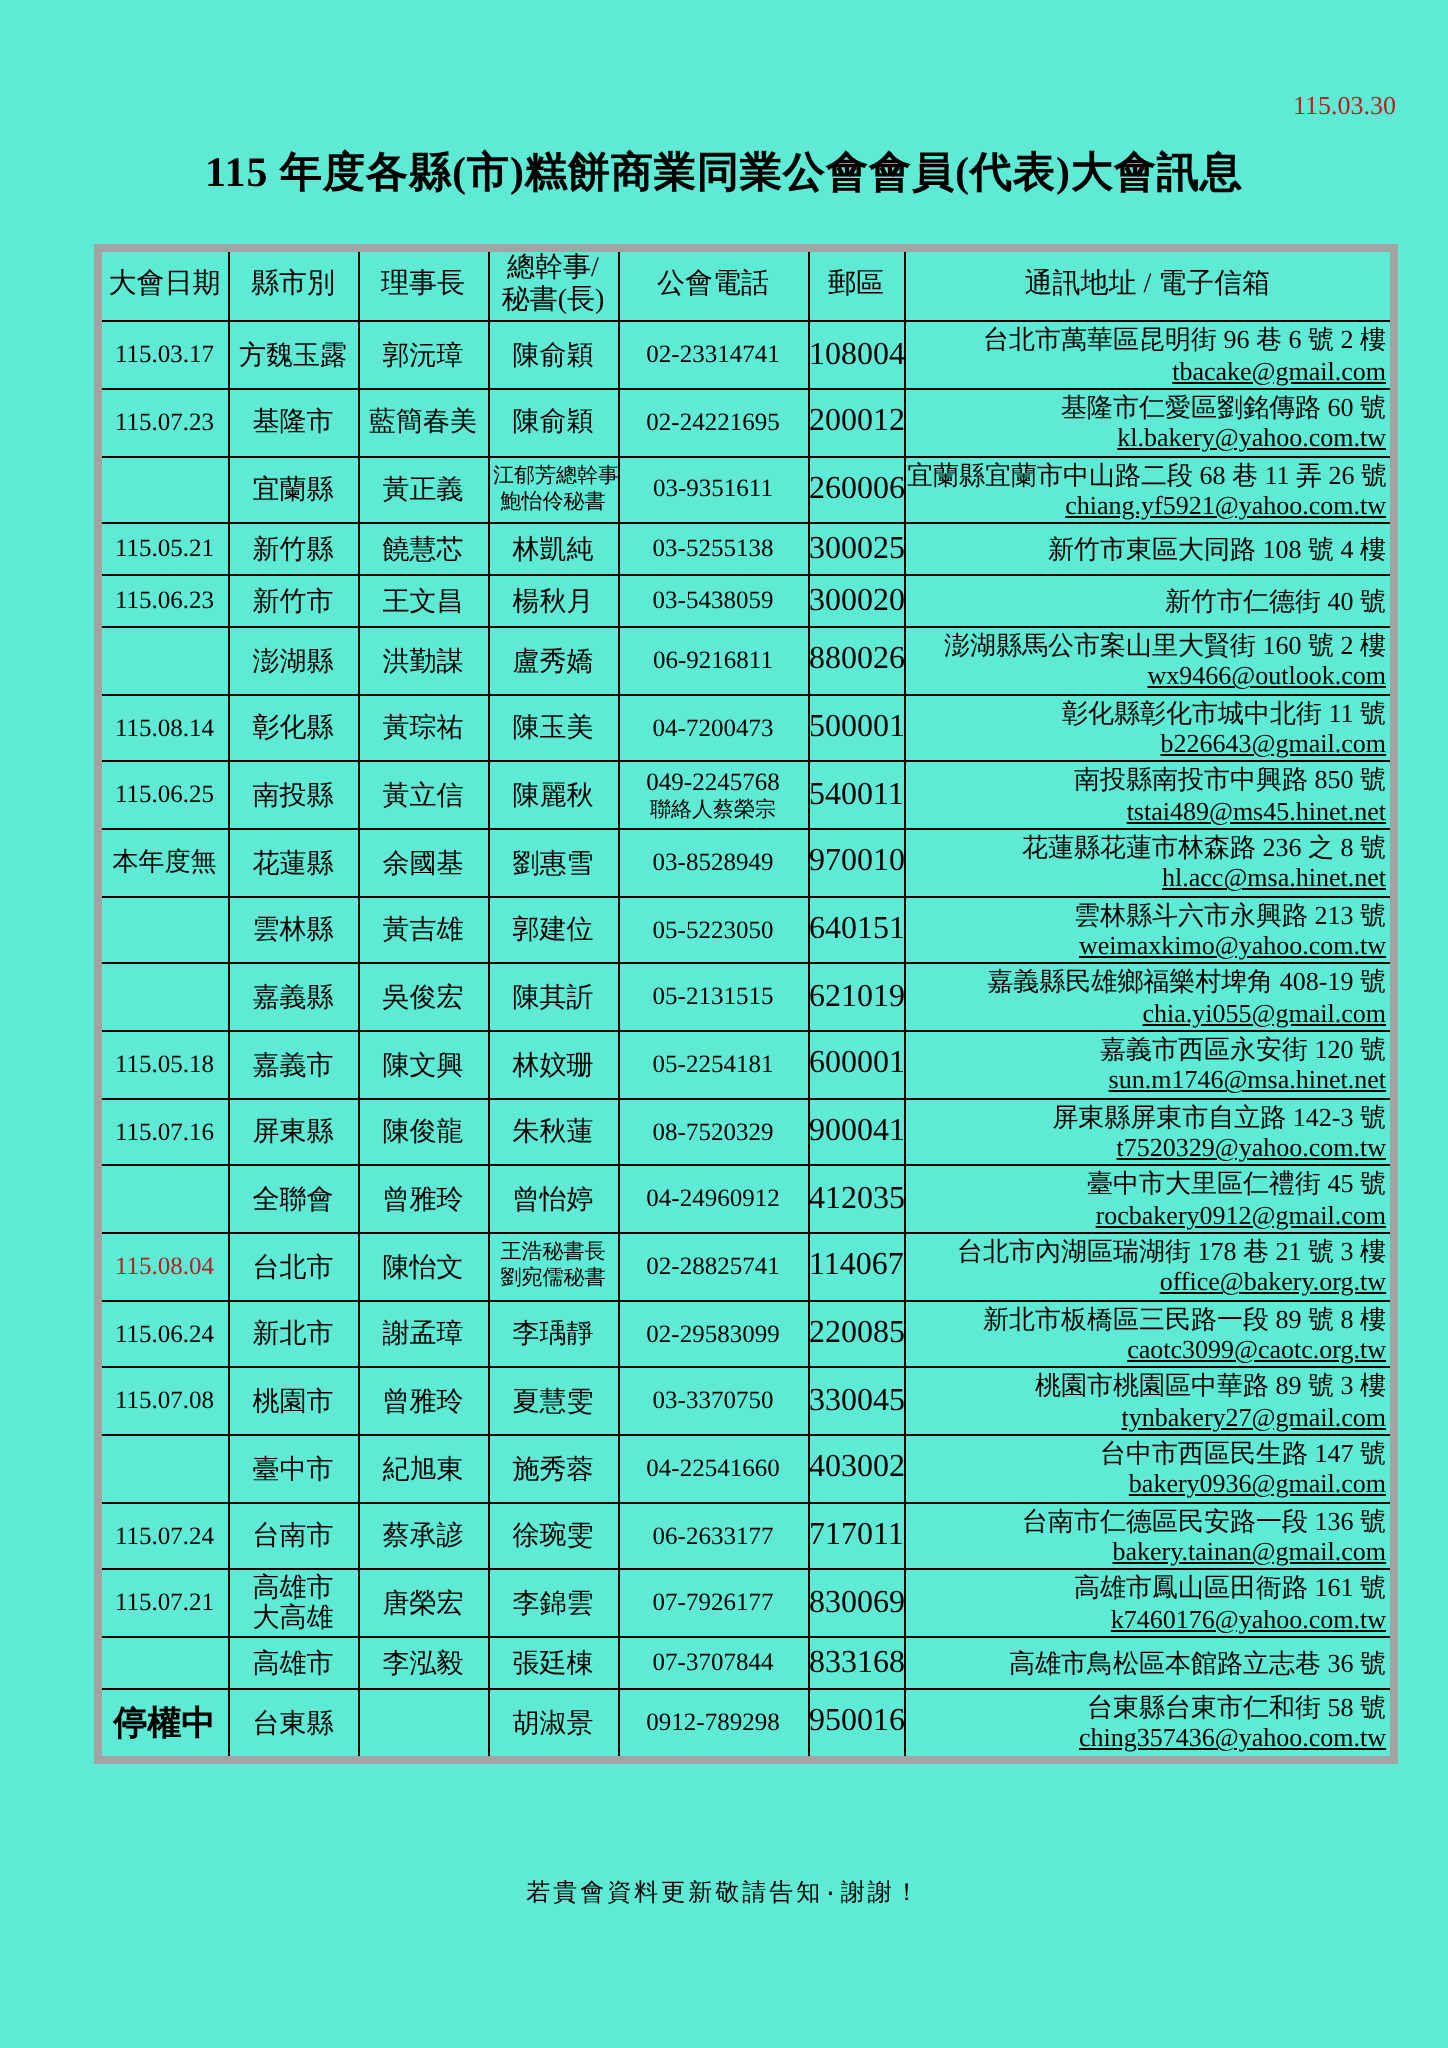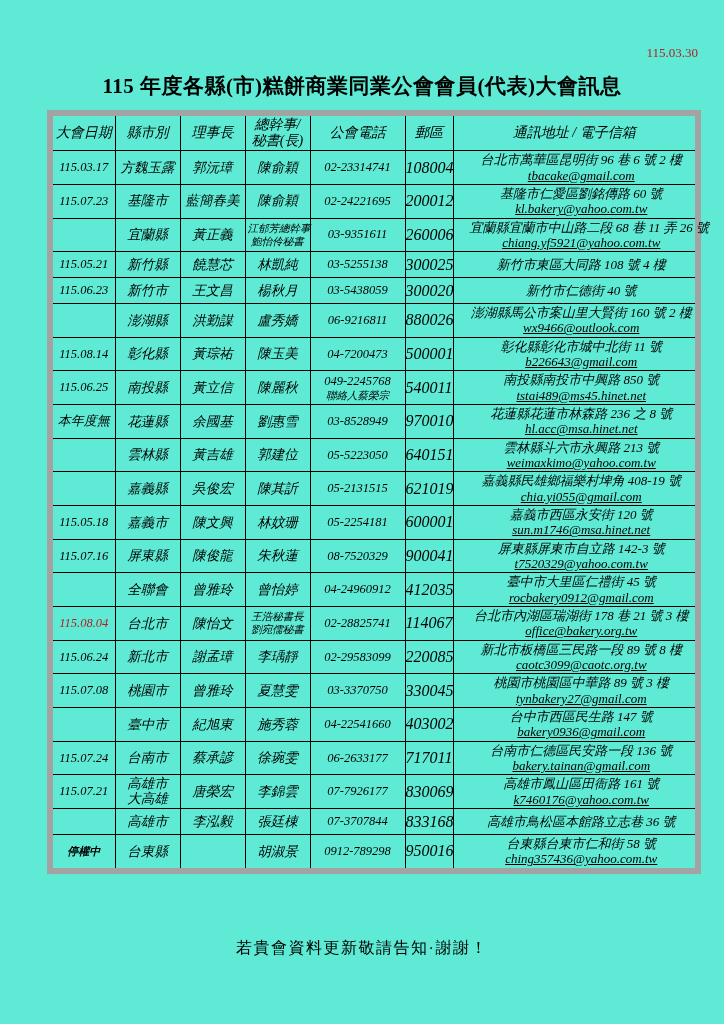--- a/index.html
+++ b/index.html
@@ -2,41 +2,41 @@
 <html><head>
 <meta charset="utf-8">
 <style>
   html,body{margin:0;padding:0;background:#e8e8e8;}
   .page{position:relative;width:724px;height:1024px;background:#5eead4;margin:0 auto;
         font-family:"Liberation Serif","DejaVu Serif",serif;color:#000;overflow:hidden;}
   .doc-date{position:absolute;top:45px;right:26px;font-size:13px;color:#b22222;
             font-family:"Liberation Serif",serif;}
   .title{position:absolute;top:72px;left:0;width:100%;text-align:center;
          font-size:21px;font-weight:bold;letter-spacing:0.5px;margin:0;}
-  table.main{position:absolute;top:110px;left:47px;border-collapse:collapse;
-             table-layout:fixed;width:648px;border:6px solid #a3a3a3;font-style:italic;}
+  table.main{position:absolute;top:122px;left:47px;border-collapse:collapse;
+             table-layout:fixed;width:648px;border:4px solid #a3a3a3;}
   th,td{border:1px solid #000;vertical-align:middle;padding:1px 2px;overflow:visible;}
   thead tr{height:36px;}
   th{font-weight:normal;font-size:14px;text-align:center;white-space:pre-line;line-height:1.15;}
   tbody tr{height:26px;}
   td{text-align:center;}
   .c-date{font-size:12.5px;}
   .c-date.cn{font-size:13px;}
   .c-date.red{color:#b22222;}
-  .c-date.bold{font-weight:bold;font-size:11px;}
+  .c-date.bold{font-weight:bold;font-size:17px;}
   .c-county,.c-chair,.c-sec{font-size:13.5px;line-height:1.15;}
   .two-line div{line-height:1.08;}
   .c-sec .small,.c-phone .small{font-size:10.5px;line-height:1.25;white-space:nowrap;}
   .c-phone{font-size:12.5px;line-height:1.2;}
   .c-postal{font-size:16px;padding:1px 0;}
-  .c-addr{text-align:center;padding-left:16px;font-size:13px;line-height:1.18;}
+  .c-addr{text-align:right;padding-left:1px;font-size:13px;line-height:1.18;}
   .c-addr .addr-line{white-space:nowrap;}
   .c-addr .email{text-decoration:underline;font-size:13px;white-space:nowrap;}
   .footer{position:absolute;top:938px;left:0;width:100%;text-align:center;
-          font-family:Liberation Sans, sans-serif;font-size:16px;
+          font-family:Liberation Mono, monospace;font-size:12px;
           letter-spacing:1.5px;}
 </style>
 </head>
 <body>
 
 <div class="page">
   <div class="doc-date">115.03.30</div>
   <h1 class="title">115 年度各縣(市)糕餅商業同業公會會員(代表)大會訊息</h1>
 
   <table class="main">

